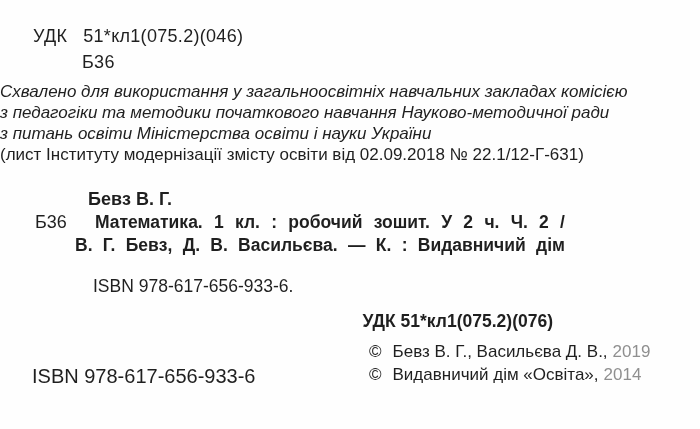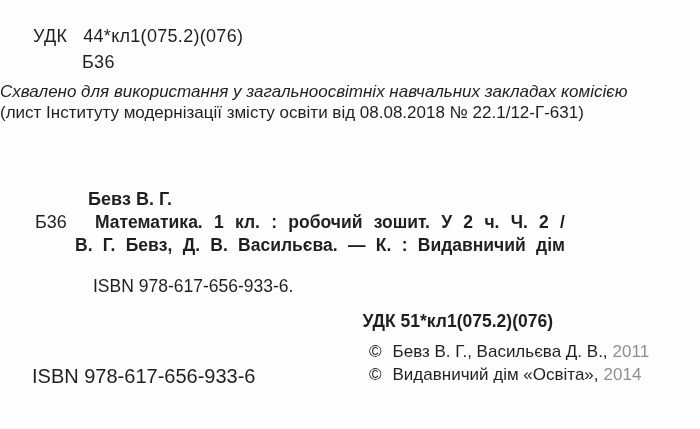--- a/index.html
+++ b/index.html
@@ -42,40 +42,42 @@
   
   .isbn-bottom { left: 32px; top: 365px; font-size: 20px; }
   .copyrights { left: 369px; top: 341px; font-size: 17px; line-height: 22.5px; }
   .copyrights .sym { margin-right: 11px; }
   .copyrights .yr { margin-left: 5px; color: var(--year-muted, #8f8f8f); }
 </style>
 </head>
 <body style="--ink: #1f1f1f; --year-muted: #8f8f8f; --paper: #fefefe;">
 
 <div class="abs udk-top">
-  <span class="udk-label">УДК</span><span>44*кл1(075.2)(076)</span>
+  <span class="udk-label">УДК</span><span>51*кл1(075.2)(046)</span>
 </div>
 <div class="abs bbk-top">Б36</div>
 
 <div class="abs approval">
   <div class="it">Схвалено для використання у загальноосвітніх навчальних закладах комісією</div>
-  <div>(лист Інституту модернізації змісту освіти від 08.08.2018 № 22.1/12-Г-631)</div>
+  <div class="it">з педагогіки та методики початкового навчання Науково-методичної ради</div>
+  <div class="it">з питань освіти Міністерства освіти і науки України</div>
+  <div>(лист Інституту модернізації змісту освіти від 02.09.2018 № 22.1/12-Г-631)</div>
 </div>
 
 <div class="abs author-heading">Бевз В. Г.</div>
 <div class="abs card-code">Б36</div>
 <div class="abs card-text">
   <div class="first just">Математика. 1 кл. : робочий зошит. У 2 ч. Ч. 2 /</div>
   <div class="just">В. Г. Бевз, Д. В. Васильєва. — К. : Видавничий дім</div>
 </div>
 
 <div class="abs isbn-mid">ISBN 978-617-656-933-6.</div>
 <div class="abs udk-bold">УДК 51*кл1(075.2)(076)</div>
 
 <div class="abs isbn-bottom">ISBN 978-617-656-933-6</div>
 <div class="abs copyrights">
   <div>
-    <span class="sym">©</span><span>Бевз В. Г., Васильєва Д. В.,</span><span class="yr">2011</span>
+    <span class="sym">©</span><span>Бевз В. Г., Васильєва Д. В.,</span><span class="yr">2019</span>
   </div>
   <div>
     <span class="sym">©</span><span>Видавничий дім «Освіта»,</span><span class="yr">2014</span>
   </div>
 </div>
 
 </body></html>

